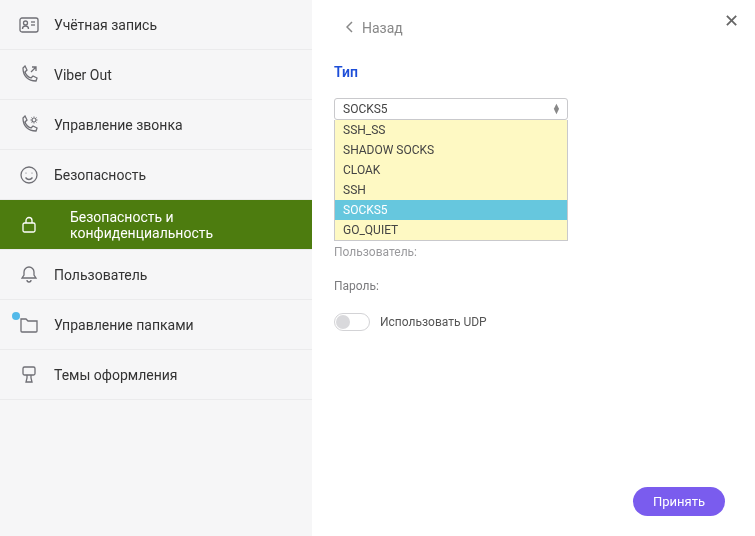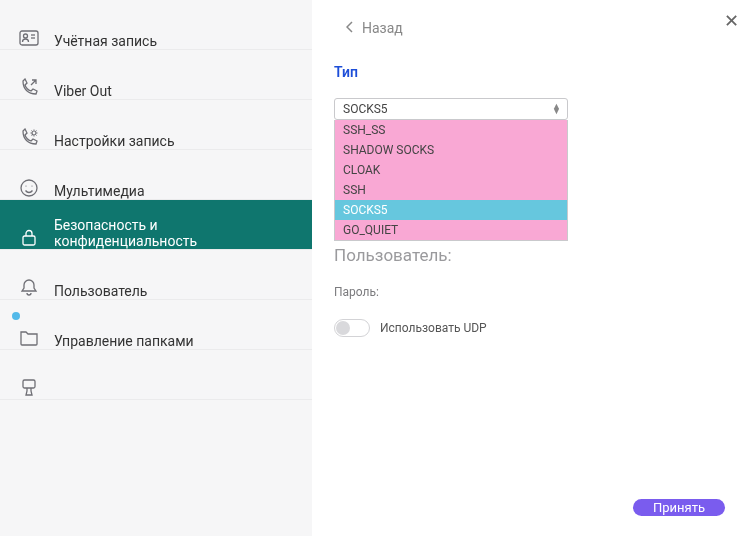--- a/index.html
+++ b/index.html
@@ -1,48 +1,48 @@
 <!DOCTYPE html>
 <html><head>
   <meta charset="utf-8">
   <style>
     * { box-sizing: border-box; margin: 0; padding: 0; font-family: -apple-system, BlinkMacSystemFont, "Segoe UI", Roboto, sans-serif; }
     body { width: 755px; height: 536px; display: flex; overflow: hidden; background: #fff; }
     
     .sidebar { width: 312px; background: #f6f6f7; height: 100%; position: relative; }
-    .sidebar-item { display: flex; align-items: flex-end; padding: 0 18px; height: 50px; cursor: pointer; border-bottom: 1px solid #ebebec; color: #333; font-size: 14px; position: relative; }
-    .sidebar-item.active { background: #0f766e; color: #fff; }
+    .sidebar-item { display: flex; align-items: center; padding: 0 18px; height: 50px; cursor: pointer; border-bottom: 1px solid #ebebec; color: #333; font-size: 14px; position: relative; }
+    .sidebar-item.active { background: #4d7c0f; color: #fff; gap: 16px; }
     .sidebar-item .icon { width: 22px; height: 22px; margin-right: 14px; display: flex; align-items: center; justify-content: center; flex-shrink: 0; }
     .sidebar-item svg { stroke: #6f6f75; fill: none; }
     .sidebar-item.active svg { stroke: #fff; }
     .dot { width: 8px; height: 8px; border-radius: 50%; background: #53b9e9; position: absolute; left: 12px; top: 12px; }
     
     .main { flex: 1; position: relative; display: flex; flex-direction: column; padding: 20px 30px 20px 22px; }
     .back { display: flex; align-items: flex-end; color: #888; font-size: 14px; cursor: pointer; margin-bottom: 28px; margin-left: 12px; }
     .back .chev { margin-right: 8px; }
     .close { position: absolute; top: 12px; right: 16px; cursor: pointer; color: #666; font-size: 18px; line-height: 1; }
     
     .type-label { font-size: 14px; color: #1d4ed8; font-weight: 600; margin-bottom: 18px; }
     .select-box { border: 1px solid #c9c9cc; border-radius: 3px; height: 22px; display: flex; align-items: center; padding: 0 8px; font-size: 12px; color: #444; position: relative; cursor: pointer; width: 234px; }
     .select-box .updown { position: absolute; right: 6px; font-size: 9px; color: #888; line-height: 5px; }
     
-    .dropdown { border: 1px solid #c9c9cc; border-top: none; width: 234px; background: #f9a8d4; }
+    .dropdown { border: 1px solid #c9c9cc; border-top: none; width: 234px; background: #fef9c3; }
     .dropdown-option { height: 20px; line-height: 20px; padding: 0 8px; font-size: 12px; color: #444; cursor: pointer; }
     .dropdown-option.selected { background: #66c7de; color: #fff; }
     
-    .text-muted { font-size: 17px; color: #9a9a9d; margin-top: 4px; }
+    .text-muted { font-size: 12px; color: #9a9a9d; margin-top: 4px; }
     .pass-label { font-size: 12px; color: #7b7b7e; margin-top: 20px; }
     
     .toggle-row { display: flex; align-items: center; margin-top: 20px; }
     .toggle { width: 36px; height: 18px; border: 1px solid #d3d3d6; border-radius: 10px; position: relative; cursor: pointer; margin-right: 10px; }
     .toggle .knob { width: 14px; height: 14px; border-radius: 50%; background: #d9d9dc; position: absolute; left: 1px; top: 1px; }
     .toggle-label { font-size: 12px; color: #555; }
     
     .footer { margin-top: auto; display: flex; justify-content: flex-end; }
-    .btn-primary { background: #7a5cee; color: #fff; border: none; border-radius: 16px; padding: 1px 20px; font-size: 13px; cursor: pointer; }
+    .btn-primary { background: #7a5cee; color: #fff; border: none; border-radius: 16px; padding: 7px 20px; font-size: 13px; cursor: pointer; }
   </style>
 </head>
 <body>
 
 <div class="sidebar">
   <div class="sidebar-item">
     <span class="icon">
       <svg width="20" height="16" viewBox="0 0 20 16">
           <rect x="1" y="1" width="18" height="14" rx="2" stroke-width="1.3"></rect>
           <circle cx="6.5" cy="6" r="2" stroke-width="1.3"></circle>
@@ -63,32 +63,32 @@
     <span>Viber Out</span>
   </div>
   <div class="sidebar-item">
     <span class="icon">
       <svg width="20" height="20" viewBox="0 0 20 20">
           <path d="M4 3c0 8 5 13 13 13l1-3-4-2-2 2c-3-1-5-3-6-6l2-2-2-4z" stroke-width="1.3"></path>
           <circle cx="15" cy="5" r="2" stroke-width="1.2"></circle>
           <path d="M15 1.5v1M15 8.5v-1M18.5 5h-1M11.5 5h1M17.5 2.5l-.7.7M12.5 7.5l.7-.7M17.5 7.5l-.7-.7M12.5 2.5l.7.7" stroke-width="1"></path>
         </svg>
     </span>
-    <span>Настройки запись</span>
+    <span>Управление звонка</span>
   </div>
   <div class="sidebar-item">
     <span class="icon">
       <svg width="20" height="20" viewBox="0 0 20 20">
           <circle cx="10" cy="10" r="8" stroke-width="1.3"></circle>
           <circle cx="7" cy="8" r="0.6" fill="#6f6f75" stroke="none"></circle>
           <circle cx="13" cy="8" r="0.6" fill="#6f6f75" stroke="none"></circle>
           <path d="M6.5 12.5c1 1.3 2.2 2 3.5 2s2.5-.7 3.5-2" stroke-width="1.3"></path>
         </svg>
     </span>
-    <span>Мультимедиа</span>
+    <span>Безопасность</span>
   </div>
   <div class="sidebar-item active">
     <span class="icon">
       <svg width="18" height="20" viewBox="0 0 18 20">
           <rect x="3" y="8" width="12" height="9" rx="1.5" stroke-width="1.3"></rect>
           <path d="M6 8V5.5a3 3 0 016 0V8" stroke-width="1.3"></path>
         </svg>
     </span>
     <span>Безопасность и конфиденциальность</span>
   </div>
@@ -110,20 +110,21 @@
     </span>
     <span>Управление папками</span>
   </div>
   <div class="sidebar-item">
     <span class="icon">
       <svg width="18" height="20" viewBox="0 0 18 20">
           <rect x="3" y="2" width="12" height="8" rx="1.5" stroke-width="1.3"></rect>
           <path d="M7 10v3l-1 4h6l-1-4v-3" stroke-width="1.3"></path>
         </svg>
     </span>
+    <span>Темы оформления</span>
   </div>
 </div>
 
 <div class="main">
   <div class="close">✕</div>
 
   <div class="back">
     <span class="chev">
       <svg width="8" height="12" viewBox="0 0 8 12" fill="none" stroke="#888" stroke-width="1.5">
           <path d="M6 1L1 6l5 5"></path>

